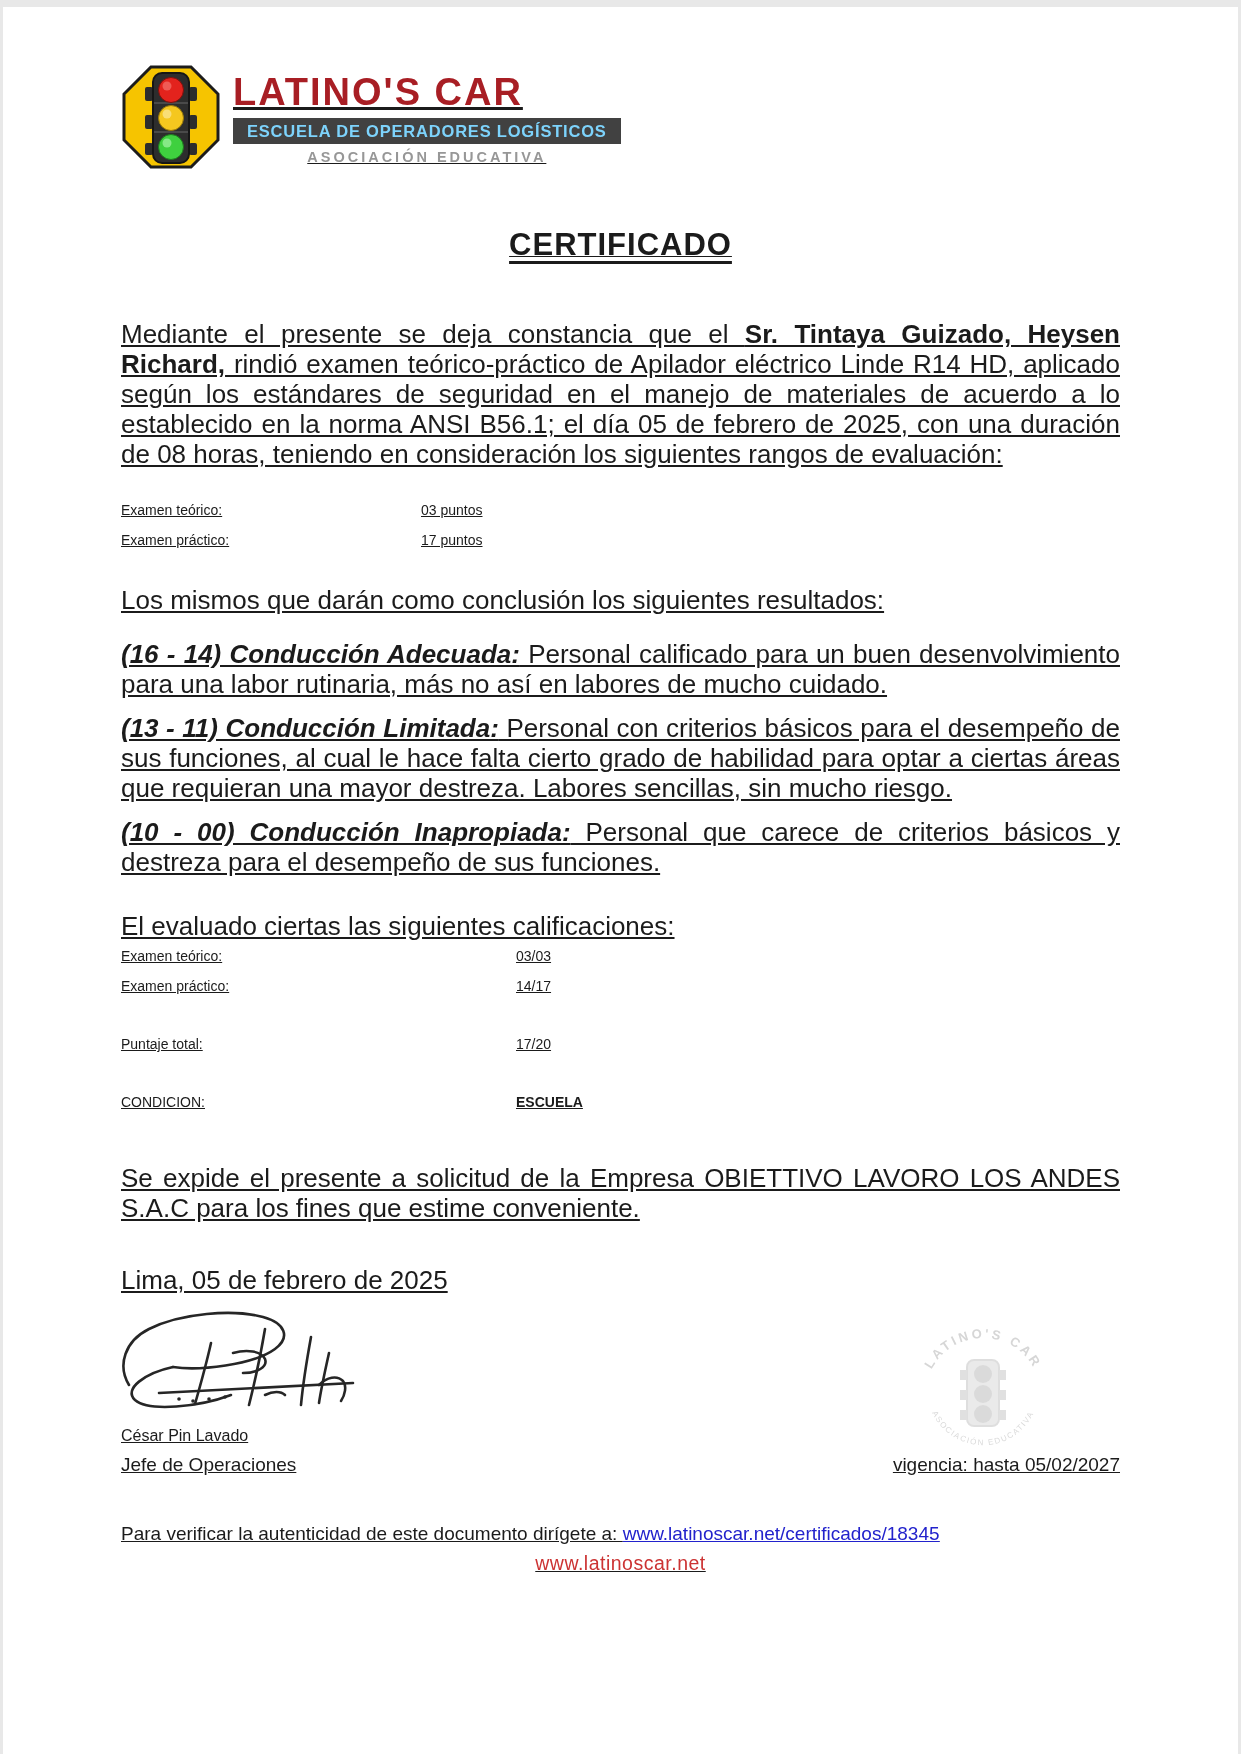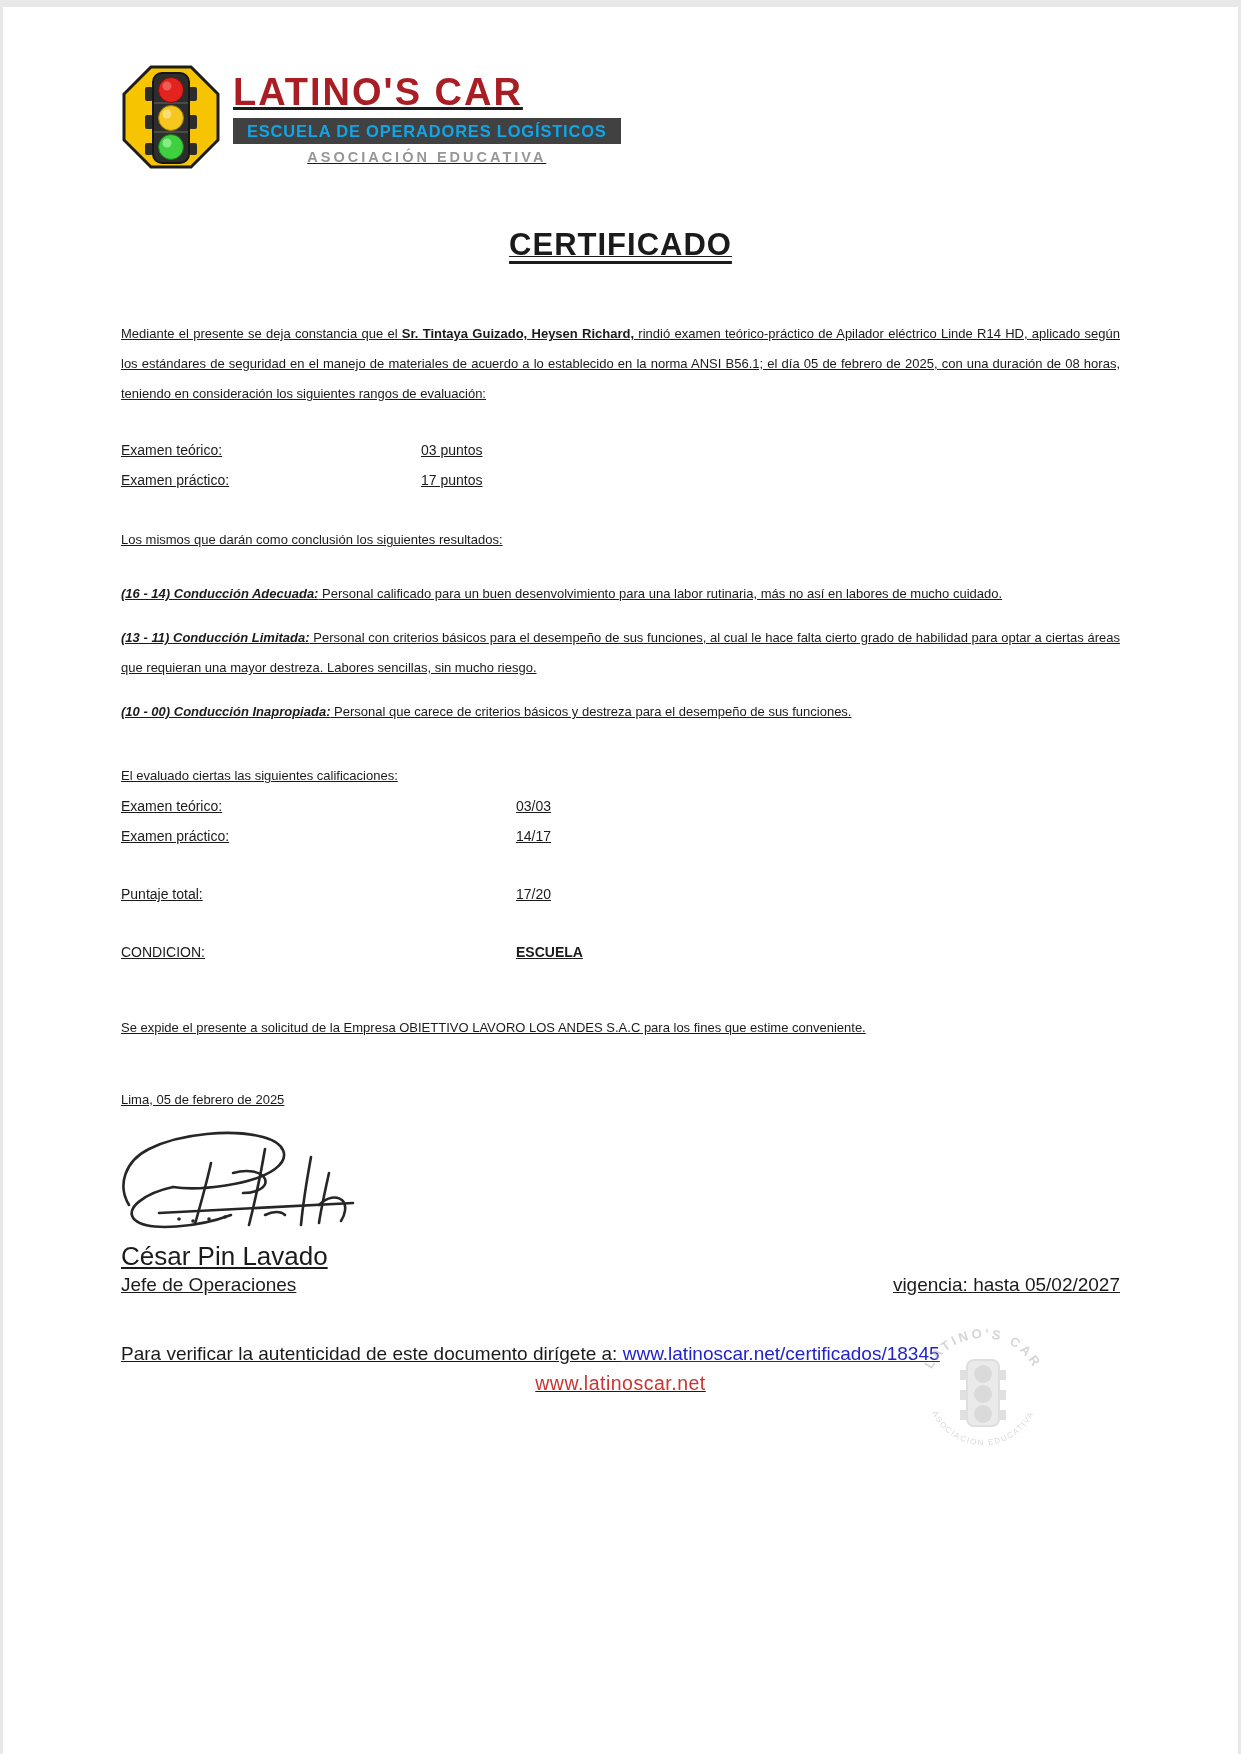--- a/index.html
+++ b/index.html
@@ -13,52 +13,52 @@
     overflow:hidden;
     text-decoration:underline;
   }
   .content{padding:0 118px;}
 
   
   .logo-row{display:flex;align-items:flex-start;padding-top:52px;}
   .logo-mark{flex:none;}
   .logo-text{margin-left:12px;padding-top:14px;}
   .brand{font-size:38px;font-weight:bold;color:#A81E24;letter-spacing:2px;line-height:1;}
-  .brand-bar{margin-top:7px;display:inline-block;background:#414141;color:#0ea5e9;
+  .brand-bar{margin-top:7px;display:inline-block;background:#414141;color:#7dd3fc;
     font-weight:bold;font-size:16.5px;letter-spacing:.8px;padding:4px 14px 3px;}
   .tagline{margin-top:5px;text-align:center;color:#979797;font-size:14.5px;
     letter-spacing:3px;font-weight:600;}
 
   
   .title-wrap{text-align:center;margin-top:46px;}
   .title{font-size:31px;font-weight:bold;letter-spacing:1px;
     text-decoration:underline;text-decoration-thickness:3px;text-underline-offset:6px;}
 
   
-  .para{font-size:13px;line-height:30px;text-align:justify;margin:0;}
+  .para{font-size:26px;line-height:30px;text-align:justify;margin:0;}
   .p-intro{margin-top:56px;}
   .score-block{margin-top:26px;}
   .row{display:flex;font-size:14px;line-height:30px;}
   .row .lbl{flex:none;width:300px;}
   .final .lbl{width:395px;}
   .p-results{margin-top:30px;text-align:left;}
   .ranges{margin-top:24px;}
   .range{margin-top:14px;}
   .range .lead{font-weight:bold;font-style:italic;}
   .p-evaluated{margin-top:34px;text-align:left;}
   .row-total{margin-top:28px;}
   .row-cond{margin-top:28px;}
   .bold{font-weight:bold;}
   .p-issue{margin-top:46px;}
   .p-date{margin-top:42px;text-align:left;}
 
   
   .sig-area{position:relative;height:118px;margin-top:10px;}
   .sig-svg{position:absolute;left:-6px;top:2px;}
-  .signer-name{font-size:26px;line-height:26px;}
+  .signer-name{font-size:16px;line-height:26px;}
   .signer-row{display:flex;justify-content:space-between;font-size:19px;line-height:24px;margin-top:4px;}
 
   
   .verify{margin-top:46px;font-size:19px;}
   a.link{color:#2222CC;text-decoration:underline;cursor:pointer;}
   .footer{margin-top:40px;text-align:center;font-size:19.5px;color:#3c3c3c;letter-spacing:.2px;}
   .footer-site{margin-top:7px;text-align:center;font-size:19.5px;letter-spacing:.5px;}
   a.site-link{color:#CC3333;text-decoration:none;cursor:pointer;}
 
   

